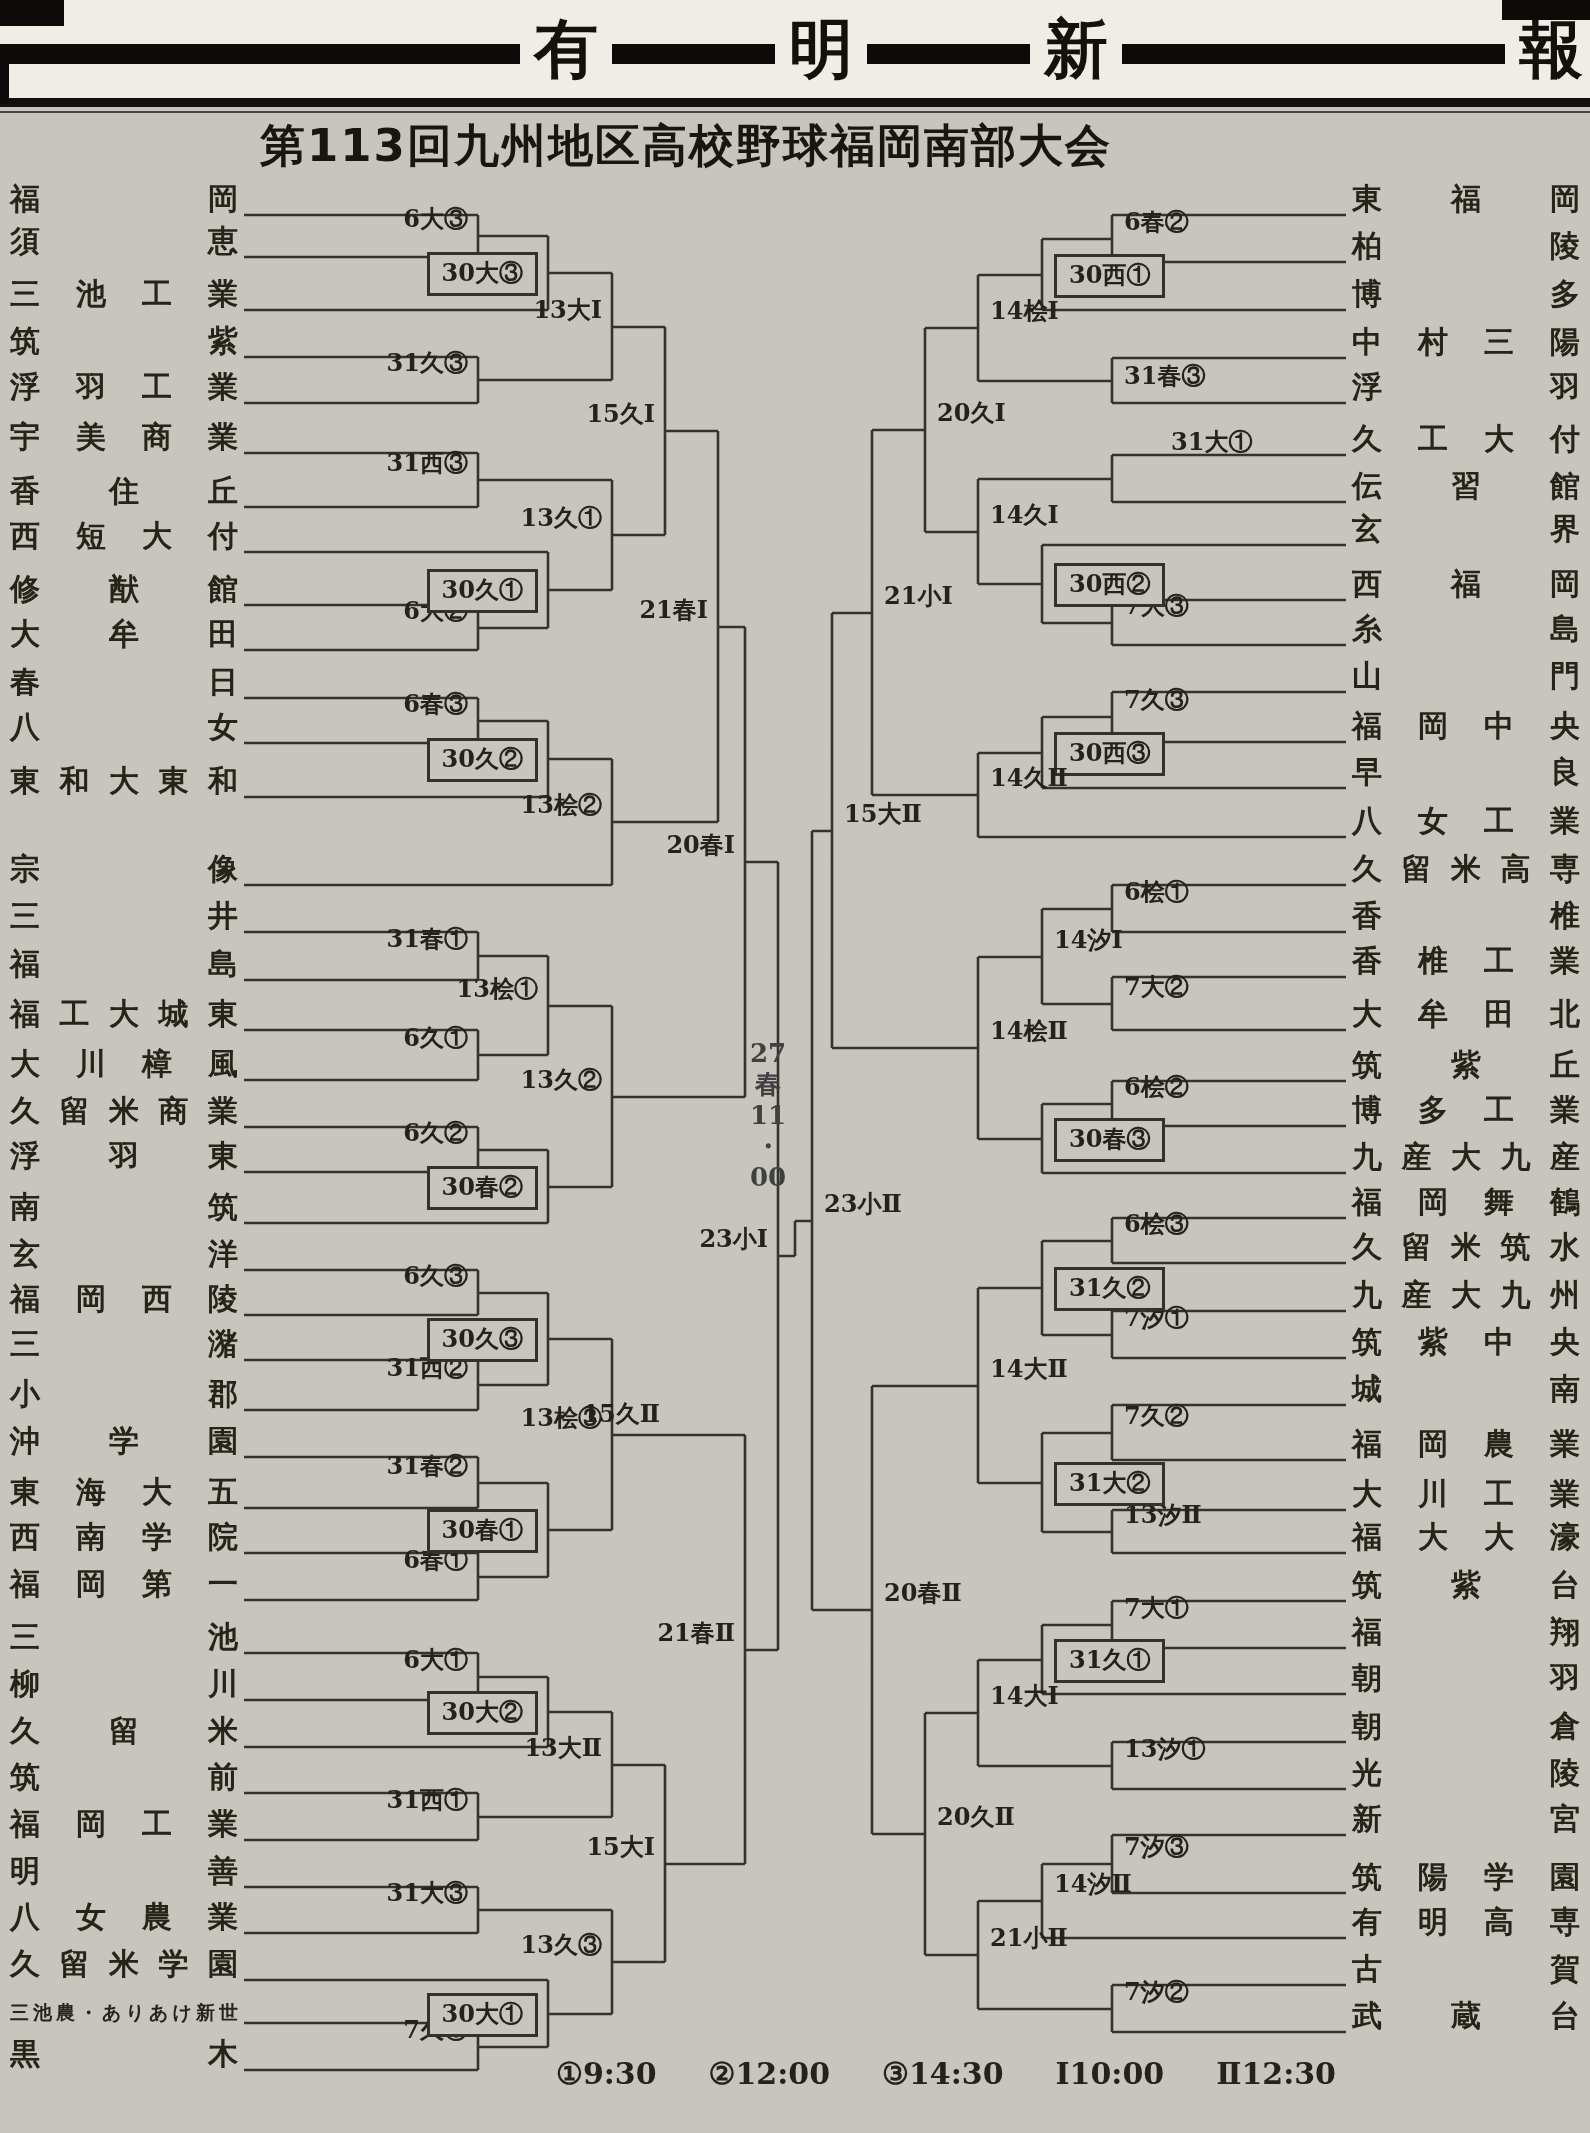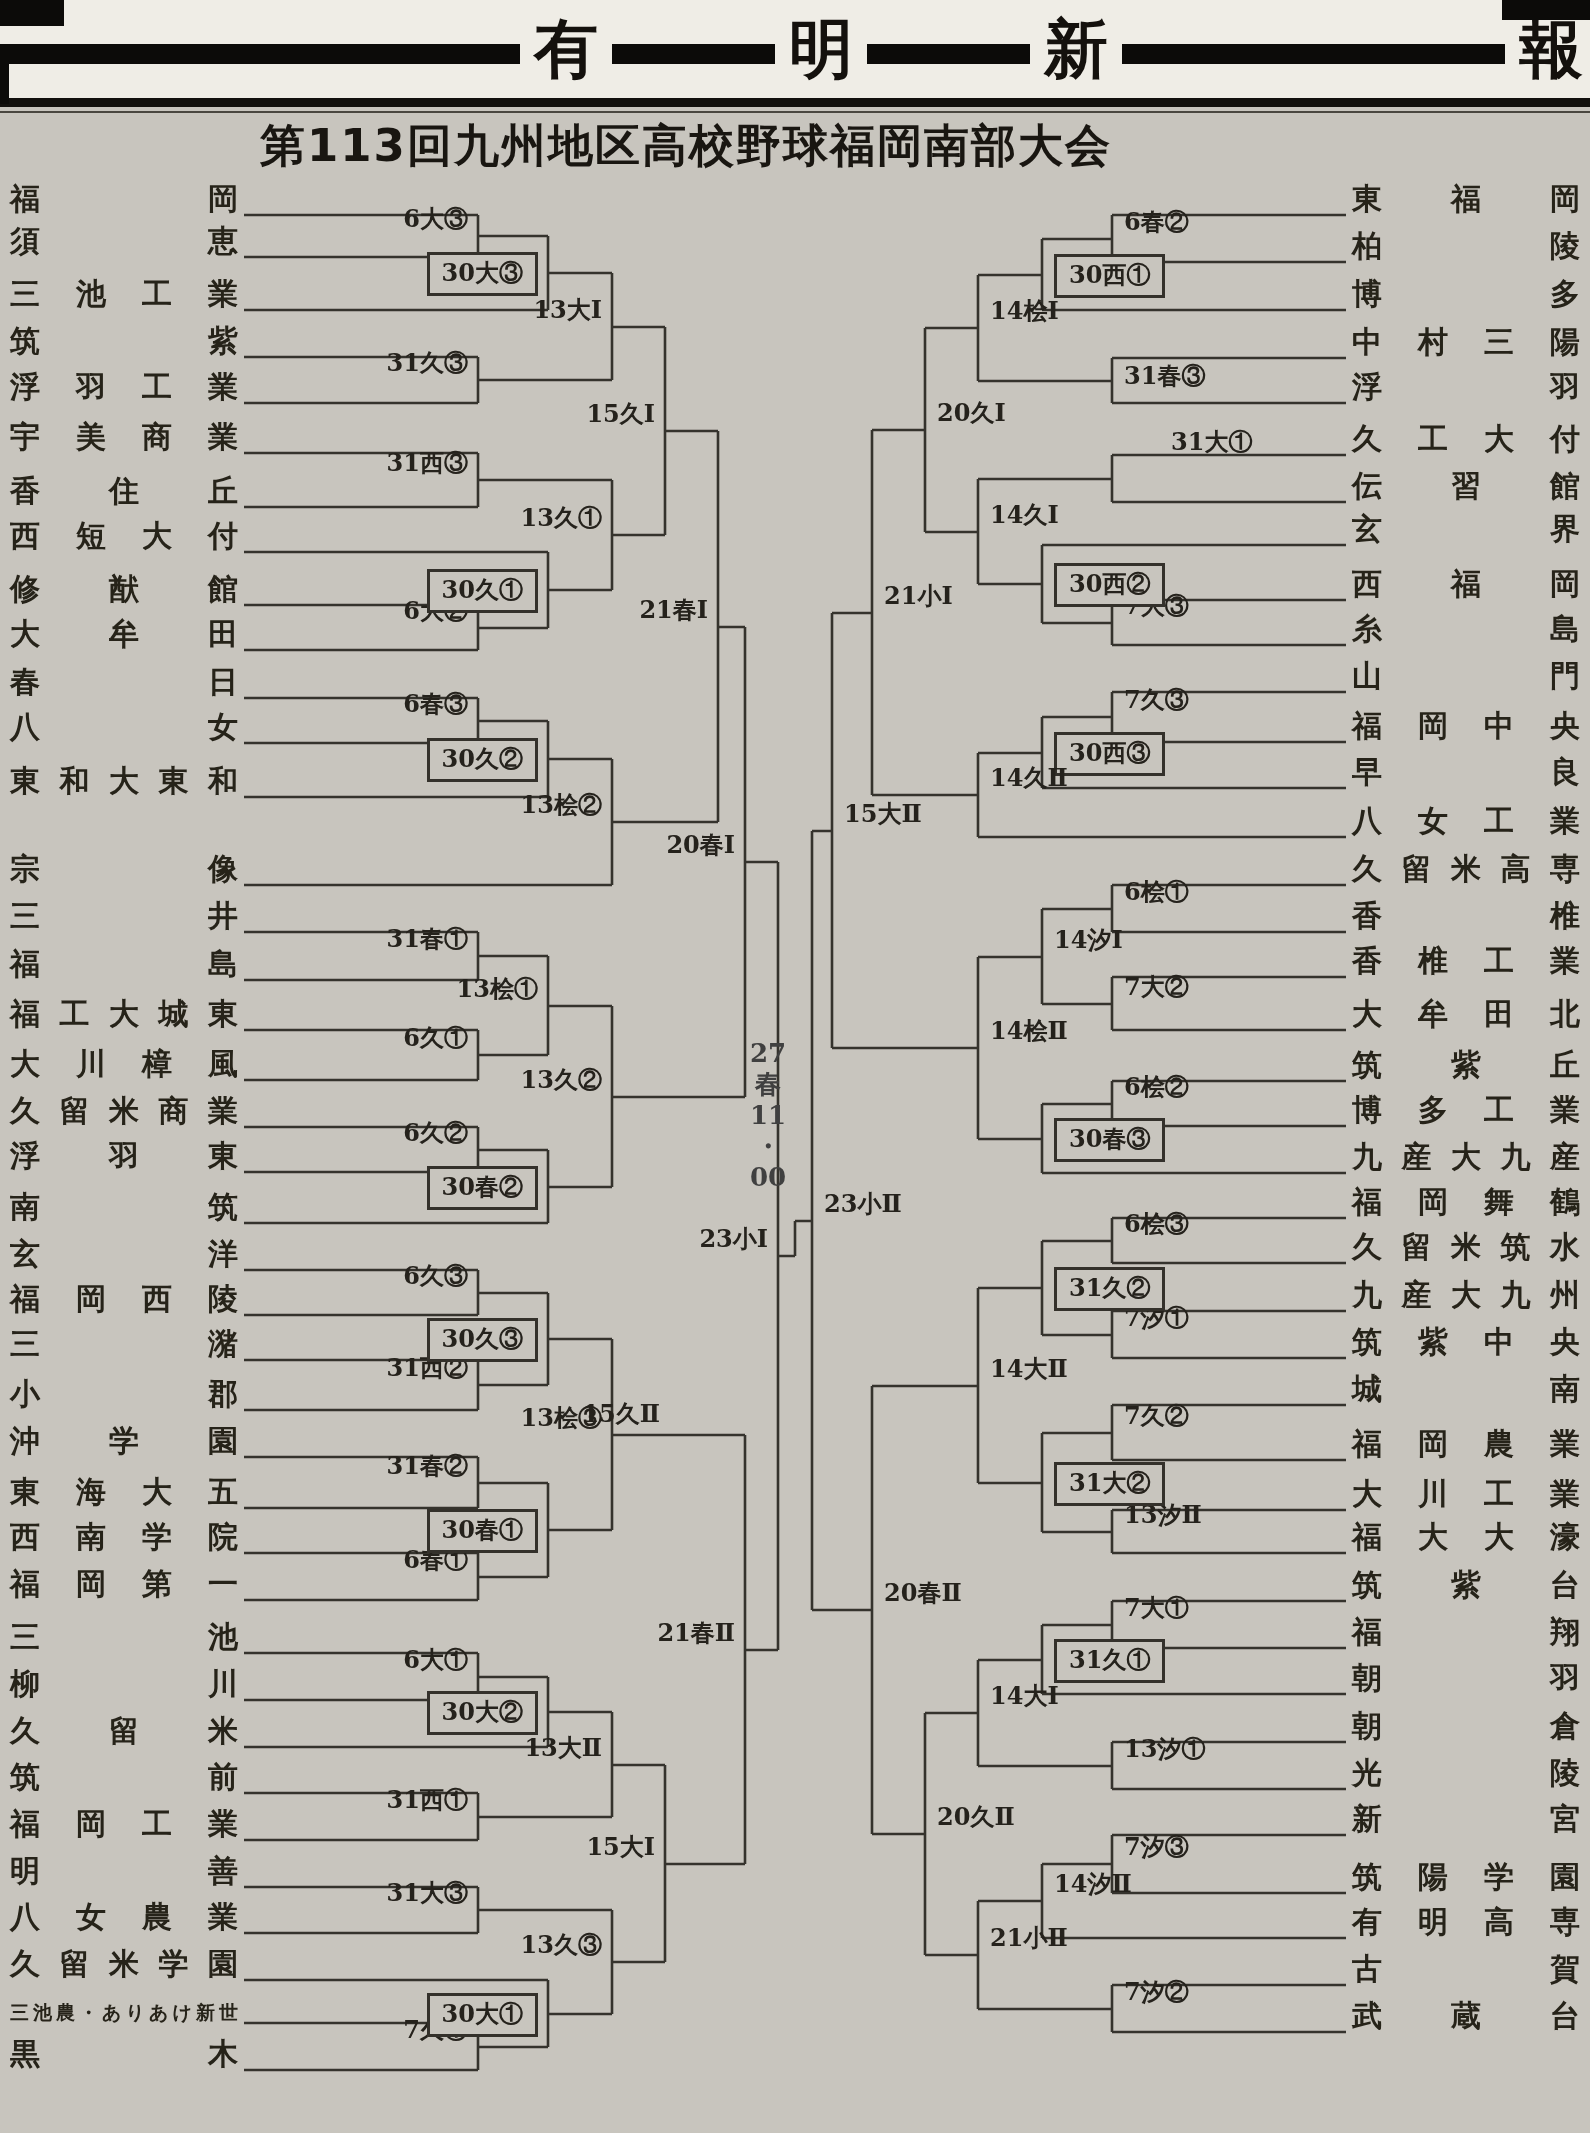--- a/index.html
+++ b/index.html
@@ -551,13 +551,20 @@
     </div>
 
   <div class="finalcol" id="final-label">
       <div>27</div>
       <div>春</div>
       <div>11</div>
       <div>・</div>
       <div>00</div>
     </div>
 
+  <div class="times" id="times">
+      <div>①9:30</div>
+      <div>②12:00</div>
+      <div>③14:30</div>
+      <div>Ⅰ10:00</div>
+      <div>Ⅱ12:30</div>
+    </div>
 </div>
 
 </body></html>

